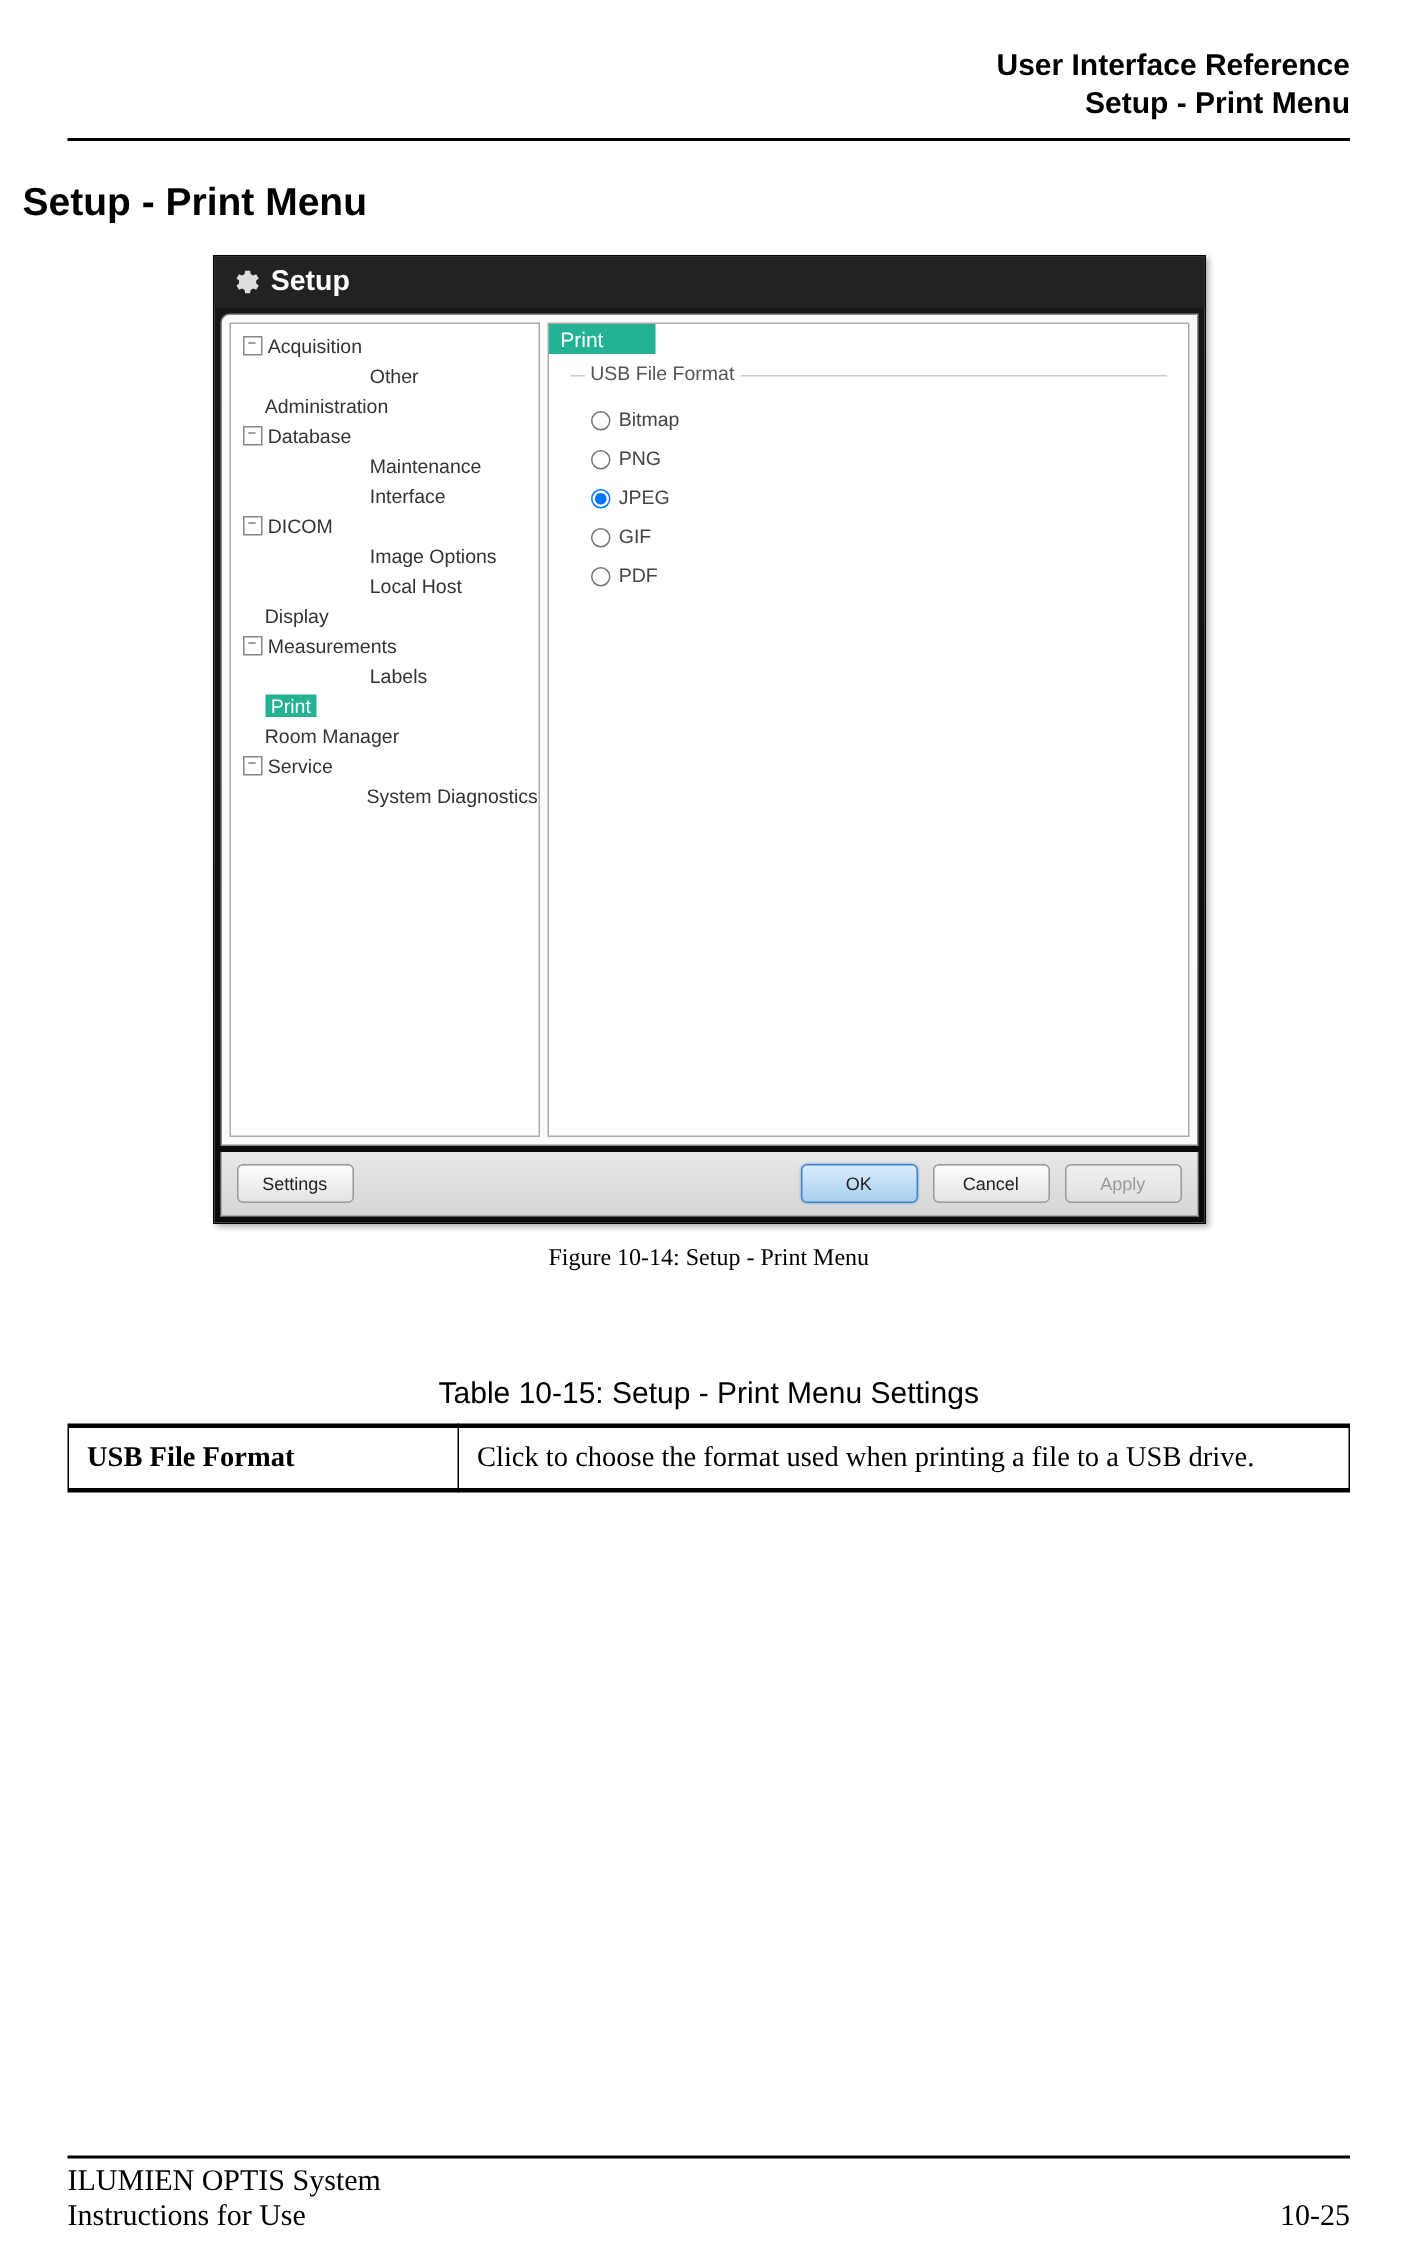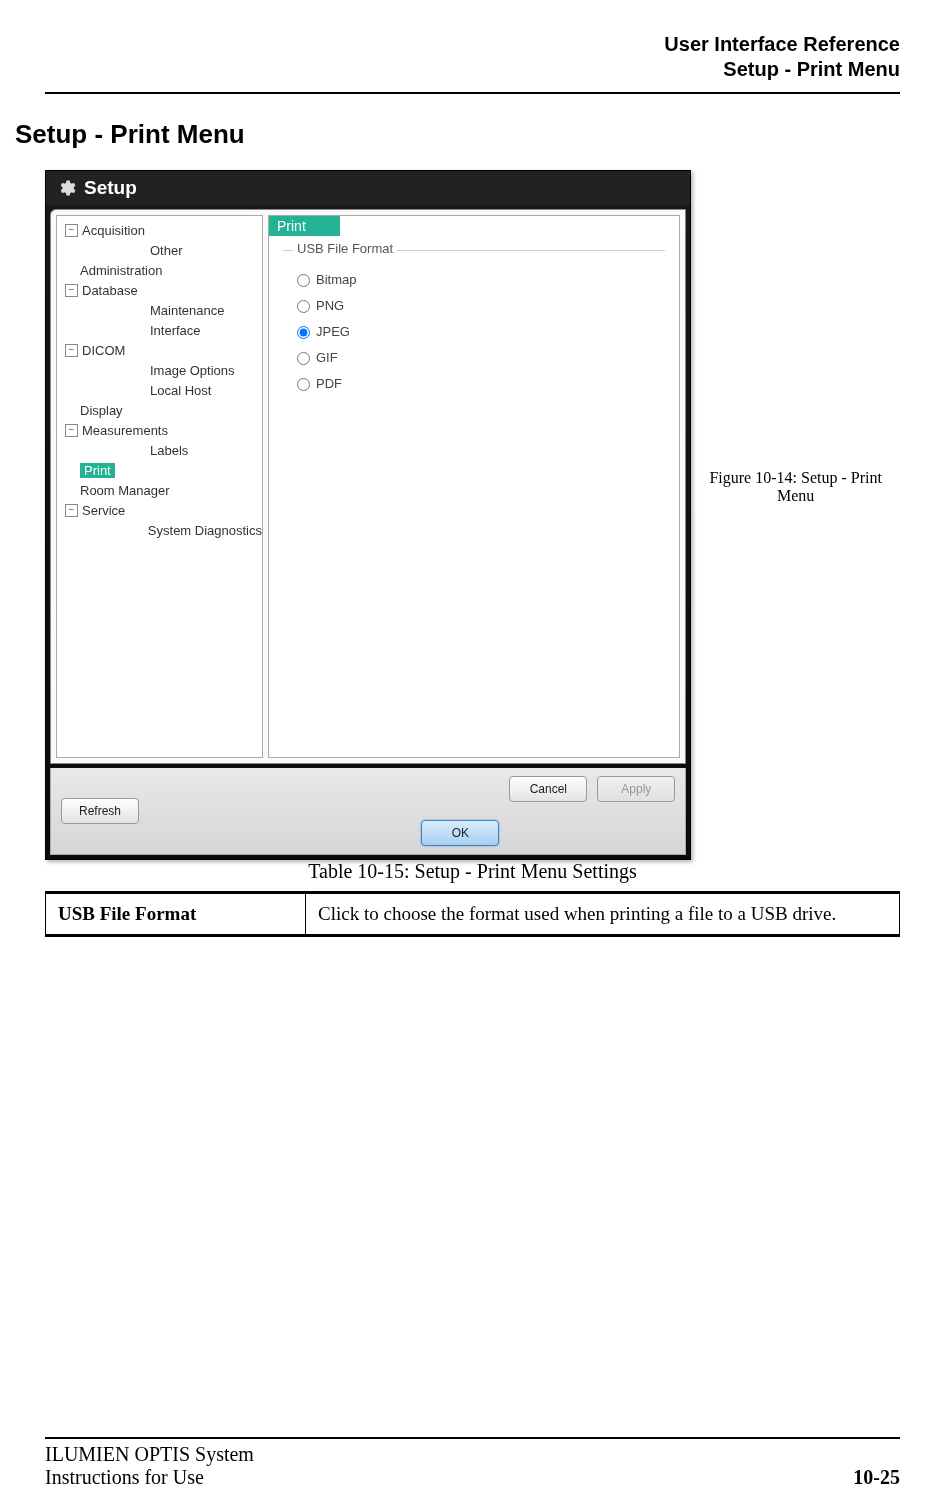--- a/index.html
+++ b/index.html
@@ -31,21 +31,21 @@
   }
   .section-title {
     font-family: Arial, Helvetica, sans-serif;
     font-weight: bold;
     font-size: 26px;
     margin-left: -30px;
     margin-bottom: 20px;
   }
   .screenshot-wrap {
     display: flex;
-    flex-direction: row;
+    flex-direction: column;
     align-items: center;
   }
   .setup-window {
     width: 660px;
     background: linear-gradient(#181818, #0a0a0a);
     border: 1px solid #000;
     box-shadow: 2px 2px 4px rgba(0,0,0,0.3);
     font-family: "Segoe UI", Arial, sans-serif;
     font-size: 13px;
   }
@@ -175,35 +175,34 @@
     background: linear-gradient(#fefefe,#e3e3e3);
     font-family: Arial, sans-serif;
     font-size: 12px;
     color: #222;
     cursor: pointer;
   }
   .btn-primary {
     border: 1px solid #3f82c4;
     background: linear-gradient(#d9ecff,#a8cfef);
     box-shadow: 0 0 2px #5aa0e0;
-    margin-top: 44px;
   }
   .btn-disabled {
     color: #999;
     background: linear-gradient(#f0f0f0,#e0e0e0);
     cursor: default;
   }
   .figure-caption {
     font-family: "Times New Roman", serif;
     font-size: 16px;
     margin: 14px 0 70px 0;
     text-align: center;
   }
   .table-caption {
-    font-family: Liberation Serif, serif;
+    font-family: Liberation Sans, sans-serif;
     font-size: 20px;
     text-align: center;
     margin-bottom: 8px;
   }
   .settings-table {
     width: 100%;
     border-collapse: collapse;
     border-top: 3px solid #000;
     border-bottom: 3px solid #000;
   }
@@ -232,21 +231,21 @@
   .footer-row {
     display: flex;
     justify-content: space-between;
     align-items: flex-end;
     font-family: "Times New Roman", serif;
     font-size: 20px;
   }
   .footer-left .smcaps {
     font-variant: small-caps;
   }
-  .footer-right { font-weight: bold; }
+  .footer-right { font-weight: normal; }
 </style>
 </head>
 <body>
 
 <div class="page">
   <div class="header-right">
     <div>User Interface Reference</div>
     <div>Setup - Print Menu</div>
   </div>
   <hr class="hr-top">
@@ -398,21 +397,21 @@
               </label>
             <label class="radio-item">
                 <input type="radio" name="fmt" style="">
                 <span>PDF</span>
               </label>
           </div>
         </div>
       </div>
 
       <div class="button-bar">
-        <button class="btn">Refresh</button>
+        <button class="btn">Settings</button>
         <div class="right">
           <button class="btn btn-primary">OK</button>
           <button class="btn">Cancel</button>
           <button class="btn btn-disabled">Apply</button>
         </div>
       </div>
     </div>
 
     <div class="figure-caption">Figure 10-14:  Setup - Print Menu</div>
   </div>

